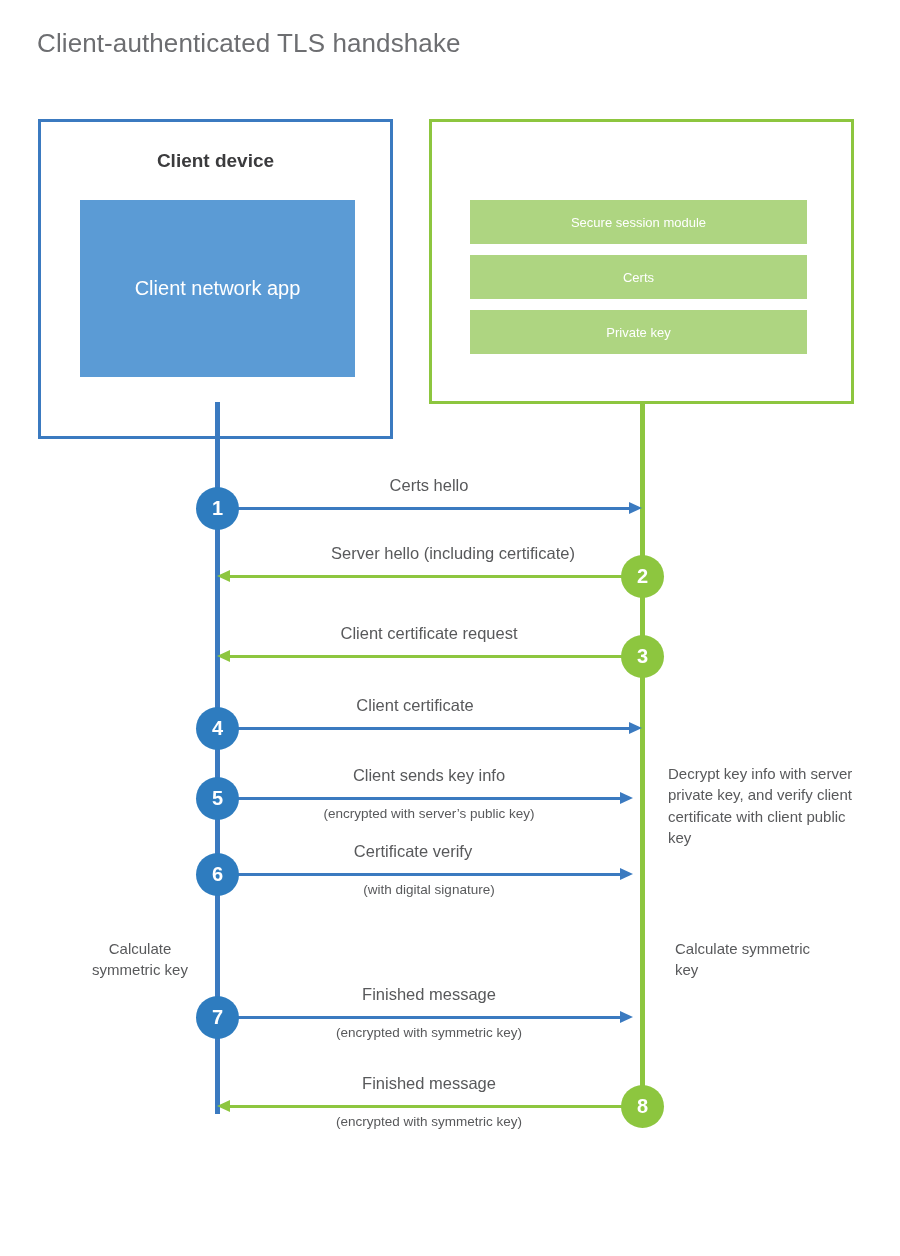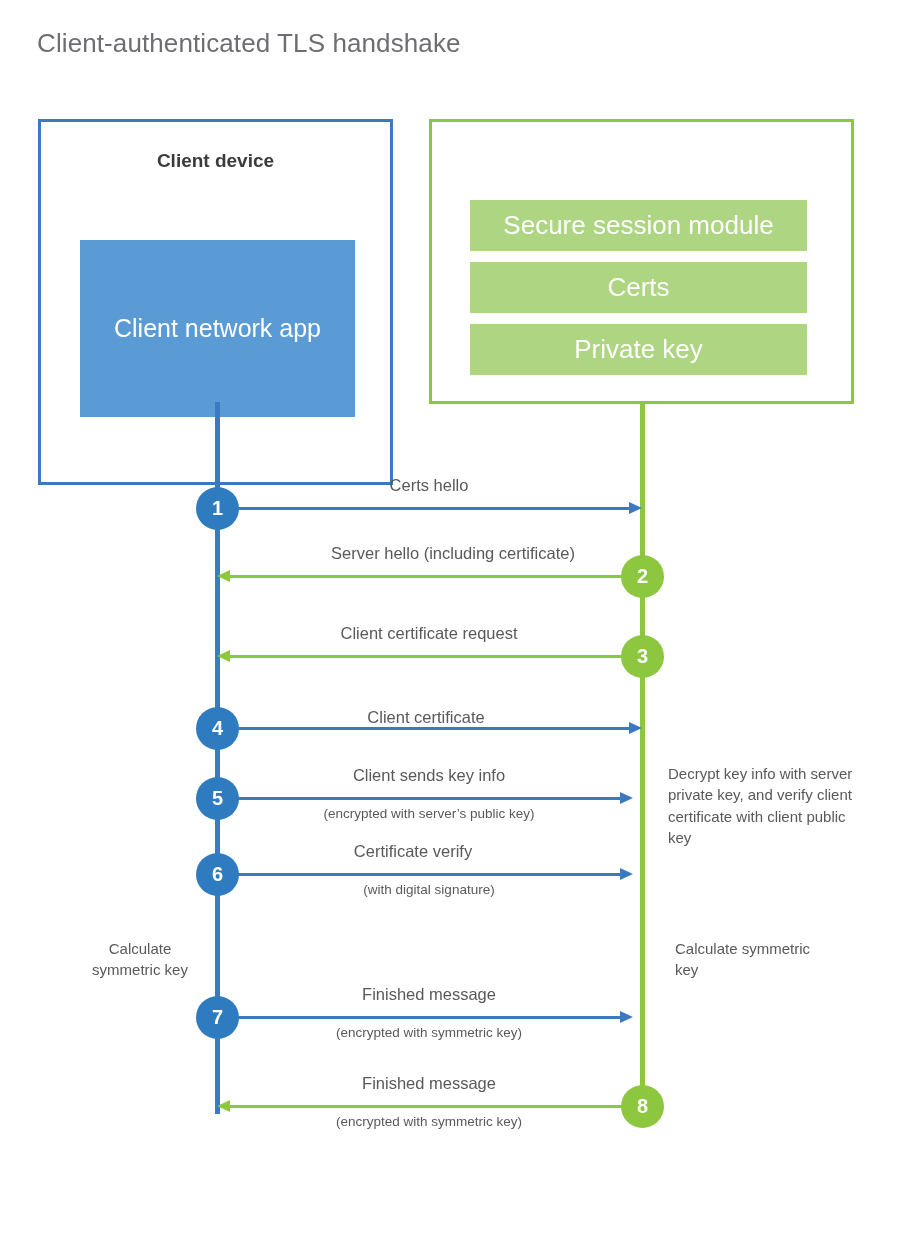--- a/index.html
+++ b/index.html
@@ -35,21 +35,21 @@
 
   
   .party-box {
     position: absolute;
     background: #ffffff;
   }
   .party-box.client {
     left: 38px;
     top: 119px;
     width: 355px;
-    height: 366px;
+    height: 320px;
     border: 3px solid #3b7ac0;
   }
   .party-box.server {
     left: 429px;
     top: 119px;
     width: 425px;
     height: 285px;
     border: 3px solid #8dc63f;
   }
   .party-title {
@@ -65,43 +65,42 @@
 
   
   .client-app {
     position: absolute;
     left: 39px;
     top: 78px;
     width: 275px;
     height: 177px;
     background: #5b9bd5;
     color: #ffffff;
-    font-size: 25px;
+    font-size: 20px;
     display: flex;
     align-items: center;
     justify-content: center;
     text-align: center;
     line-height: 1.38;
     padding: 15px 14px;
-    margin-top: 40px;
   }
 
   
   .module-stack {
     position: absolute;
     left: 38px;
     top: 78px;
     width: 337px;
   }
   .module-bar {
     width: 100%;
-    height: 51px;
+    height: 44px;
     background: #aed581;
     color: #ffffff;
-    font-size: 26px;
+    font-size: 13px;
     display: flex;
     align-items: center;
     justify-content: center;
     margin-bottom: 11px;
   }
   .module-bar:last-child { margin-bottom: 0; }
 
   
   .lifeline {
     position: absolute;
@@ -225,21 +224,21 @@
   <div class="msg" style="left:0; top:655px;">
     <div class="msg-line green" style="left:230px; width:412px;"></div>
     <div class="arrow-head left green" style="left:217px;"></div>
     <div class="msg-label primary" style="left:429px;">Client certificate request</div>
     <div class="step-circle green">3</div>
   </div>
 
   <div class="msg" style="left:0; top:727px;">
     <div class="msg-line blue" style="left:217px; width:412px;"></div>
     <div class="arrow-head right blue" style="left:629px;"></div>
-    <div class="msg-label primary" style="left:426px;margin-top:12px;">Client certificate</div>
+    <div class="msg-label primary" style="left:415px;">Client certificate</div>
     <div class="step-circle blue">4</div>
   </div>
 
   <div class="msg" style="left:0; top:797px;">
     <div class="msg-line blue" style="left:217px; width:403px;"></div>
     <div class="arrow-head right blue" style="left:620px;"></div>
     <div class="msg-label primary" style="left:429px;">Client sends key info</div>
     <div class="msg-label sub" style="left:429px;">(encrypted with server’s public key)</div>
     <div class="step-circle blue">5</div>
   </div>

